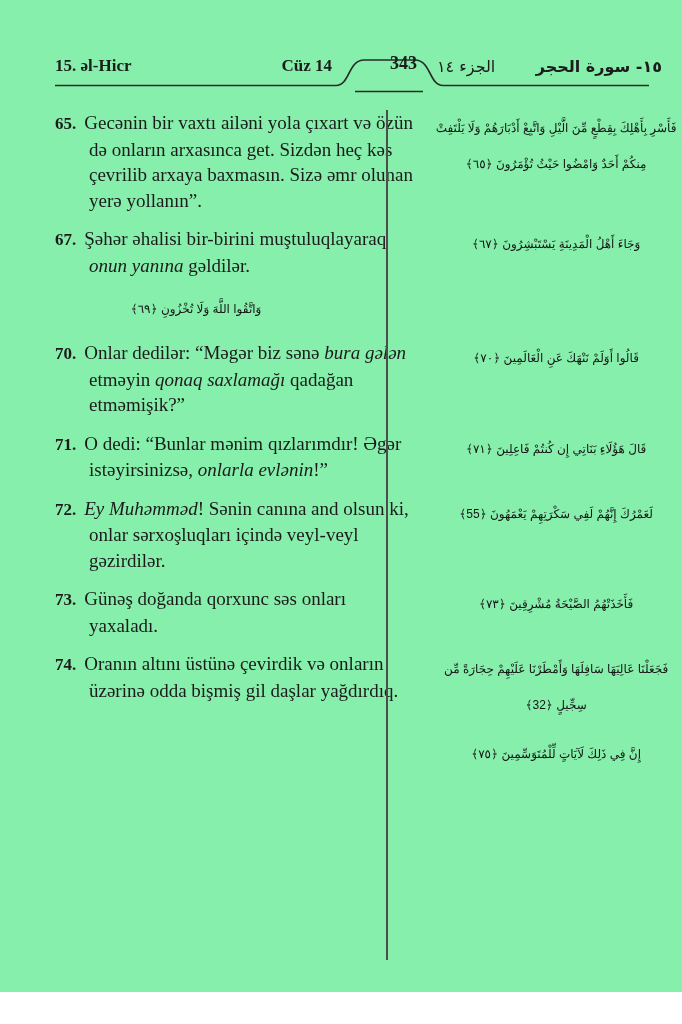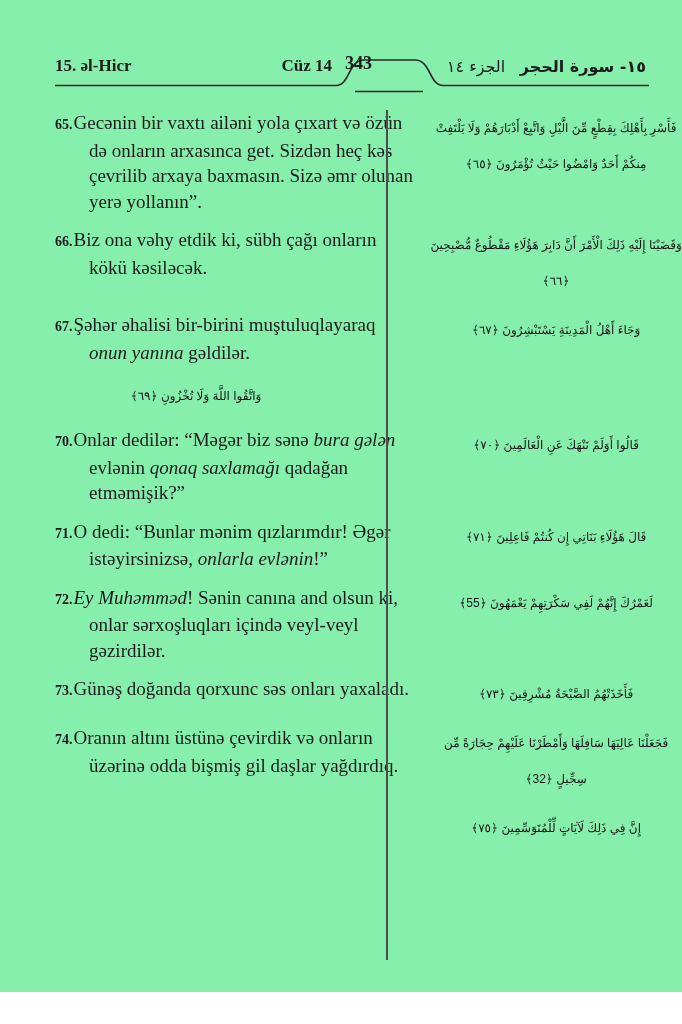--- a/index.html
+++ b/index.html
@@ -13,39 +13,39 @@
   .page { position:relative; width:682px; height:992px; background:#86efac; }
 
   
   .page-header { position:relative; height:94px; }
   .page-header .h-item {
     position:absolute; bottom:18px;
     font-weight:bold; font-size:17px; white-space:nowrap;
   }
   .h-left   { left:55px; }
   .h-cuz    { right:350px; }
-  .h-page   { left:345px; width:90px; text-align:left; bottom:20px !important; font-size:18px !important; }
-  .h-juz    { left:437px; width:78px; text-align:center; font-family:"DejaVu Sans",sans-serif; font-weight:normal !important; font-size:16px !important; }
-  .h-surah  { right:36px; font-family:"DejaVu Sans",sans-serif; font-weight:normal; font-size:16px !important; }
+  .h-page   { left:327px; width:90px; text-align:right; bottom:20px !important; font-size:18px !important; }
+  .h-juz    { left:437px; width:78px; text-align:left; font-family:"DejaVu Sans",sans-serif; font-weight:normal !important; font-size:16px !important; }
+  .h-surah  { right:20px; font-family:"DejaVu Sans",sans-serif; font-weight:normal; font-size:16px !important; }
   .header-rule { position:absolute; left:0; bottom:0; }
 
   
   .content { position:relative; padding:16px 0 0 55px; }
   .col-divider {
     position:absolute; left:386px; top:16px;
     width:2px; height:850px; background:#4d4d4d;
   }
   .verse { display:flex; align-items:flex-start; margin-bottom:13px; }
   .trans {
     width:330px;
     font-size:19px; line-height:25.5px;
     padding-left:34px; text-indent:-34px;
     color:#1b1b1b;
   }
-  .vnum  { font-weight:bold; font-size:14px; margin-right:1px; }
+  .vnum  { font-weight:bold; font-size:17px; margin-right:8px; }
   .vtext i { font-style:italic;margin-top:44px; }
   .arabic {
     width:254px; margin-left:14px;
     direction:rtl; text-align:center;
     font-family:Liberation Sans, sans-serif;
     font-size:12px; line-height:36px;
     color:#161616;
   }
 </style>
 </head>
@@ -66,37 +66,33 @@
   </header>
 
   <main class="content">
     <div class="col-divider"></div>
 
     <section class="verse">
       <div class="trans"><span class="vnum">65.</span><span class="vtext"><span>Gecənin bir vaxtı ailəni yola çıxart və özün də onların arxasınca get. Sizdən heç kəs çevrilib arxaya baxmasın. Sizə əmr olunan yerə yollanın”.</span></span></div>
       <div class="arabic" dir="rtl">فَأَسْرِ بِأَهْلِكَ بِقِطْعٍ مِّنَ الَّيْلِ وَاتَّبِعْ أَدْبَارَهُمْ وَلَا يَلْتَفِتْ مِنكُمْ أَحَدٌ وَامْضُوا حَيْثُ تُؤْمَرُونَ ﴿٦٥﴾</div>
     </section>
 
-    <section class="verse">
-      <div class="trans"><span class="vnum">66.</span><span class="vtext"><span>Biz ona vəhy etdik ki, sübh çağı onların kökü kəsiləcək.</span></span></div>
-      <div class="arabic" dir="rtl">وَقَضَيْنَا إِلَيْهِ ذَلِكَ الْأَمْرَ أَنَّ دَابِرَ هَؤُلَاءِ مَقْطُوعٌ مُّصْبِحِينَ ﴿٦٦﴾</div>
-    </section>
 
     <section class="verse">
       <div class="trans"><span class="vnum">67.</span><span class="vtext"><span>Şəhər əhalisi bir-birini muştuluqlayaraq </span><i>onun yanına</i><span> gəldilər.</span></span></div>
       <div class="arabic" dir="rtl">وَجَاءَ أَهْلُ الْمَدِينَةِ يَسْتَبْشِرُونَ ﴿٦٧﴾</div>
     </section>
 
 
     <section class="verse">
       <div class="arabic" dir="rtl">وَاتَّقُوا اللَّهَ وَلَا تُخْزُونِ ﴿٦٩﴾</div>
     </section>
 
     <section class="verse">
-      <div class="trans"><span class="vnum">70.</span><span class="vtext"><span>Onlar dedilər: “Məgər biz sənə </span><i>bura gələn</i><span> evlənin </span><i>qonaq saxlamağı</i><span> qadağan etməmişik?”</span></span></div>
+      <div class="trans"><span class="vnum">70.</span><span class="vtext"><span>Onlar dedilər: “Məgər biz sənə </span><i>bura gələn</i><span> etməyin </span><i>qonaq saxlamağı</i><span> qadağan etməmişik?”</span></span></div>
       <div class="arabic" dir="rtl">قَالُوا أَوَلَمْ نَنْهَكَ عَنِ الْعَالَمِينَ ﴿٧٠﴾</div>
     </section>
 
     <section class="verse">
       <div class="trans"><span class="vnum">71.</span><span class="vtext"><span>O dedi: “Bunlar mənim qızlarımdır! Əgər istəyirsinizsə, </span><i>onlarla evlənin</i><span>!”</span></span></div>
       <div class="arabic" dir="rtl">قَالَ هَؤُلَاءِ بَنَاتِي إِن كُنتُمْ فَاعِلِينَ ﴿٧١﴾</div>
     </section>
 
     <section class="verse">
       <div class="trans"><span class="vnum">72.</span><span class="vtext"><i>Ey Muhəmməd</i><span>! Sənin canına and olsun ki, onlar sərxoşluqları içində veyl-veyl gəzirdilər.</span></span></div>

